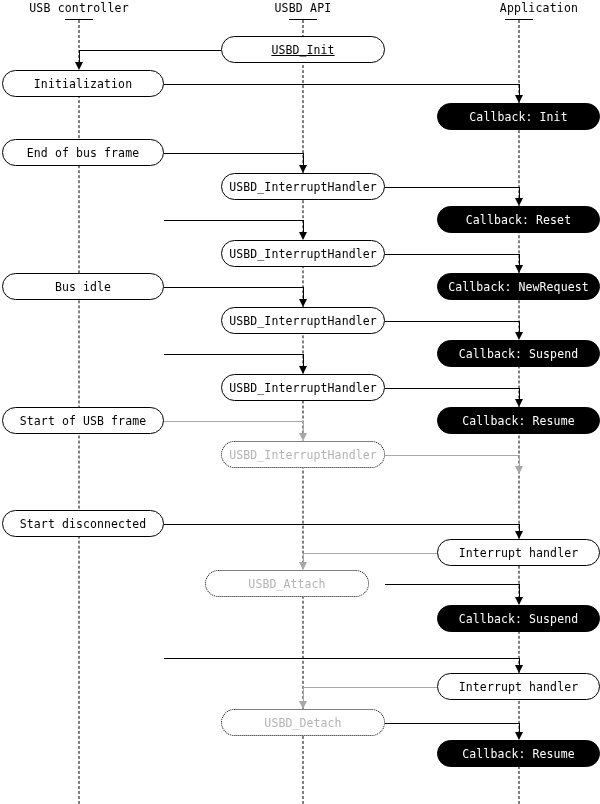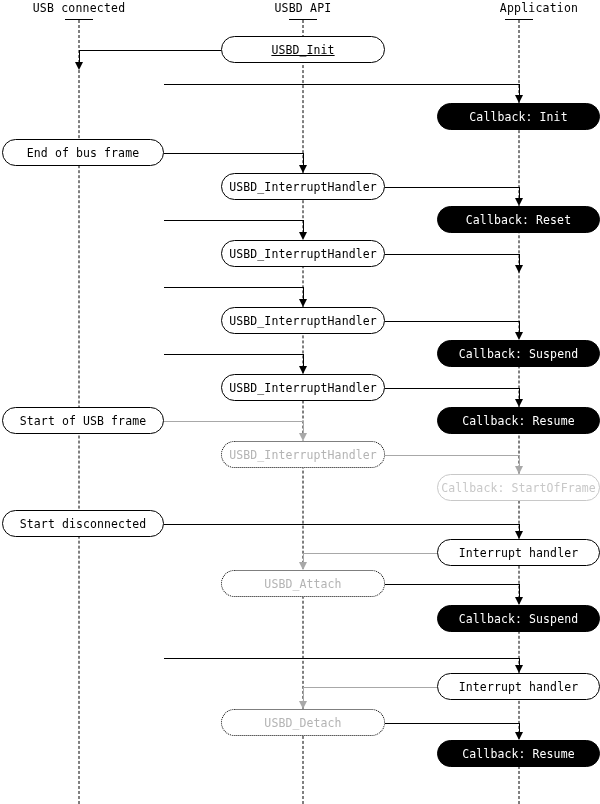--- a/index.html
+++ b/index.html
@@ -32,21 +32,21 @@
   .seg.v.gray{border-left-color:#a8a8a8;}
   .arrow{position:absolute;width:0;height:0;
          border-left:4.5px solid transparent;border-right:4.5px solid transparent;
          border-top:8px solid #000;transform:translateX(-50%);}
   .arrow.gray{border-top-color:#a8a8a8;}
 </style>
 </head>
 <body>
 
 <div id="stage">
-    <div class="ll-title" style="left: 79px;">USB connected</div>
+    <div class="ll-title" style="left: 79px;">USB controller</div>
     <div class="ll-tick" style="left: 79px;"></div>
     <div class="ll-line" style="left: 79px; height: 784px;"></div>
     <div class="ll-title" style="left: 303px;">USBD API</div>
     <div class="ll-tick" style="left: 303px;"></div>
     <div class="ll-line" style="left: 303px; height: 784px;"></div>
     <div class="ll-title" style="left: 539px;">Application</div>
     <div class="ll-tick" style="left: 519px;"></div>
     <div class="ll-line" style="left: 519px; height: 784px;"></div>
     <div class="seg h" style="left: 79px; top: 49.5px; width: 142px;"></div>
     <div class="seg v" style="left: 79px; top: 49.5px; height: 13.5px;"></div>
@@ -96,32 +96,34 @@
     <div class="seg h" style="left: 164px; top: 657.5px; width: 355px;"></div>
     <div class="seg v" style="left: 519px; top: 657.5px; height: 8.5px;"></div>
     <div class="arrow" style="left: 519px; top: 665px;"></div>
     <div class="seg h gray" style="left: 303px; top: 686.5px; width: 134px;"></div>
     <div class="seg v gray" style="left: 303px; top: 686.5px; height: 15.5px;"></div>
     <div class="arrow gray" style="left: 303px; top: 701px;"></div>
     <div class="seg h" style="left: 385px; top: 722.5px; width: 134px;"></div>
     <div class="seg v" style="left: 519px; top: 722.5px; height: 10.5px;"></div>
     <div class="arrow" style="left: 519px; top: 732px;"></div>
     <div class="node solid" style="left: 221px; top: 36px; width: 164px; text-decoration: underline;">USBD_Init</div>
+    <div class="node solid" style="left: 2px; top: 70px; width: 162px;">Initialization</div>
     <div class="node filled" style="left: 437px; top: 103px; width: 163px;">Callback: Init</div>
     <div class="node solid" style="left: 2px; top: 139px; width: 162px;">End of bus frame</div>
     <div class="node solid" style="left: 221px; top: 173px; width: 164px;">USBD_InterruptHandler</div>
     <div class="node filled" style="left: 437px; top: 206px; width: 163px;">Callback: Reset</div>
     <div class="node solid" style="left: 221px; top: 240px; width: 164px;">USBD_InterruptHandler</div>
+    <div class="node filled" style="left: 437px; top: 273px; width: 163px;">Callback: NewRequest</div>
+    <div class="node solid" style="left: 2px; top: 273px; width: 162px;">Bus idle</div>
     <div class="node solid" style="left: 221px; top: 307px; width: 164px;">USBD_InterruptHandler</div>
     <div class="node filled" style="left: 437px; top: 340px; width: 163px;">Callback: Suspend</div>
     <div class="node solid" style="left: 221px; top: 374px; width: 164px;">USBD_InterruptHandler</div>
     <div class="node filled" style="left: 437px; top: 407px; width: 163px;">Callback: Resume</div>
     <div class="node solid" style="left: 2px; top: 407px; width: 162px;">Start of USB frame</div>
     <div class="node dotted" style="left: 221px; top: 441px; width: 164px;">USBD_InterruptHandler</div>
-    <div class="node ghost" style="left: 437px; top: 474px; width: 163px;">Callback: StartOfFrame</div>
     <div class="node solid" style="left: 2px; top: 510px; width: 162px;">Start disconnected</div>
     <div class="node solid" style="left: 437px; top: 539px; width: 163px;">Interrupt handler</div>
-    <div class="node dotted" style="left: 221px; top: 570px; width: 164px;">USBD_Attach</div>
+    <div class="node dotted" style="left: 205px; top: 570px; width: 164px;">USBD_Attach</div>
     <div class="node filled" style="left: 437px; top: 605px; width: 163px;">Callback: Suspend</div>
     <div class="node solid" style="left: 437px; top: 673px; width: 163px;">Interrupt handler</div>
     <div class="node dotted" style="left: 221px; top: 709px; width: 164px;">USBD_Detach</div>
     <div class="node filled" style="left: 437px; top: 740px; width: 163px;">Callback: Resume</div>
   </div>
 
 </body></html>

